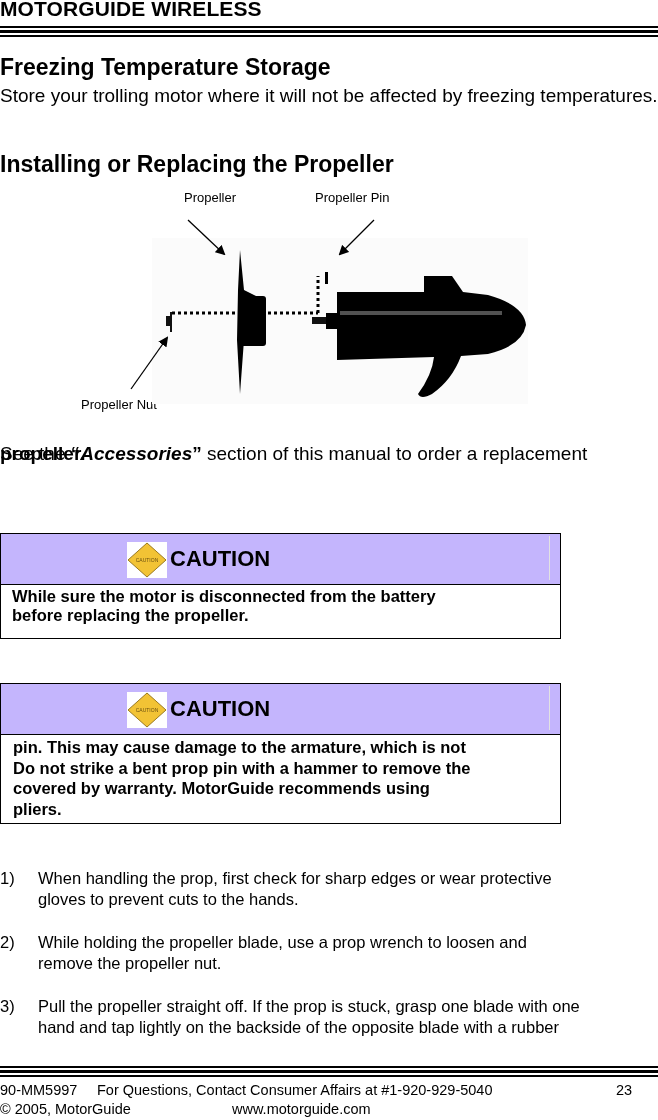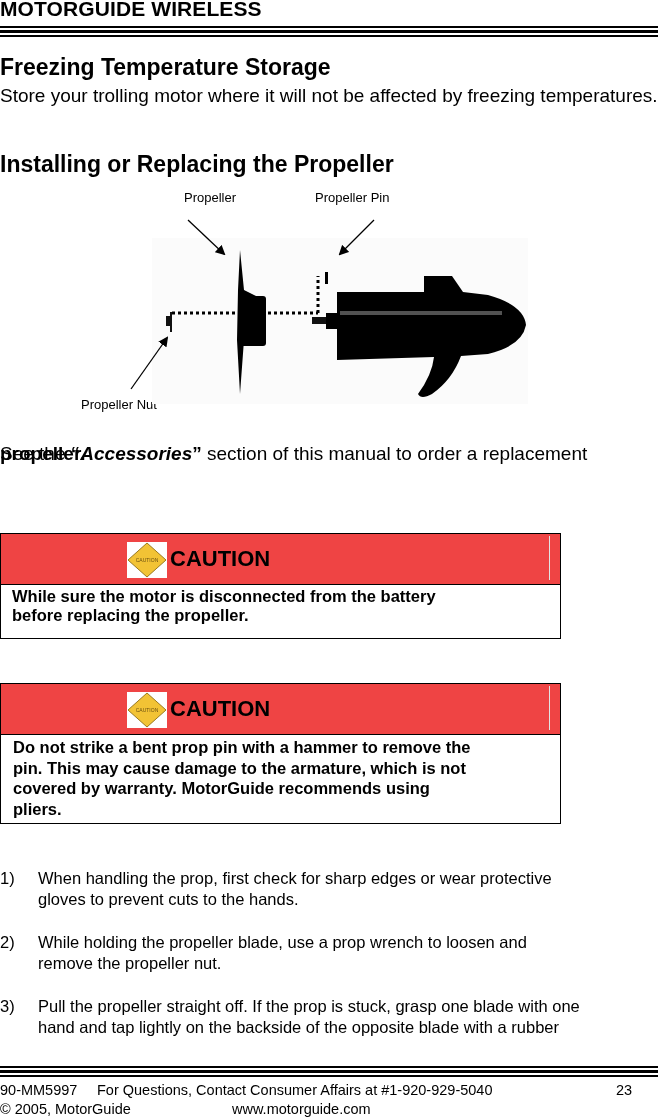--- a/index.html
+++ b/index.html
@@ -16,21 +16,21 @@
   h2.section {
     margin: 0; font-size: 23px; font-weight: bold; white-space: nowrap;
   }
   .body-text { font-size: 19px; line-height: 20px; white-space: nowrap; }
   .fig-label { font-size: 13px; white-space: nowrap; }
 
   .caution {
     left: 0; width: 561px; border: 1.5px solid #000; box-sizing: border-box;
   }
   .caution-head {
-    height: 50px; background: #ef4444; border-bottom: 1.5px solid #000;
+    height: 50px; background: #c4b5fd; border-bottom: 1.5px solid #000;
     position: relative;
     padding-left: 11px;
   }
   .caution-head .inner-line {
     position: absolute; right: 10px; top: 2px; bottom: 4px; width: 1px; background: #e2e2e2;
   }
   .caution-icon {
     position: absolute; left: 126px; top: 8px; width: 40px; height: 36px; background: #fff;
   }
   .caution-title {
@@ -122,22 +122,22 @@
     <div class="inner-line"></div>
     <div class="caution-icon">
       <svg width="40" height="36" viewBox="0 0 40 36">
         <polygon points="20,1 39,18 20,35 1,18" fill="#f2c335" stroke="#9a7a20" stroke-width="1"></polygon>
         <text x="20" y="20" font-size="5" text-anchor="middle" fill="#6b5010" font-family="Liberation Sans, sans-serif">CAUTION</text>
       </svg>
     </div>
     <div class="caution-title">CAUTION</div>
   </div>
   <div class="caution-body" style="padding-left:12px;line-height:20.5px;">
+    <div>pin.  This may cause damage to the armature, which is not</div>
     <div>Do not strike a bent prop pin with a hammer to remove the</div>
-    <div>pin.  This may cause damage to the armature, which is not</div>
     <div>covered by warranty.  MotorGuide recommends using</div>
     <div>pliers.</div>
   </div>
 </div>
 
 <div class="abs step" style="top:868px;">
   <span class="num">1)</span>
   <span class="txt">When handling the prop, first check for sharp edges or wear protective</span>
   <span class="txt" style="top:21px;">gloves to prevent cuts to the hands.</span>
 </div>

